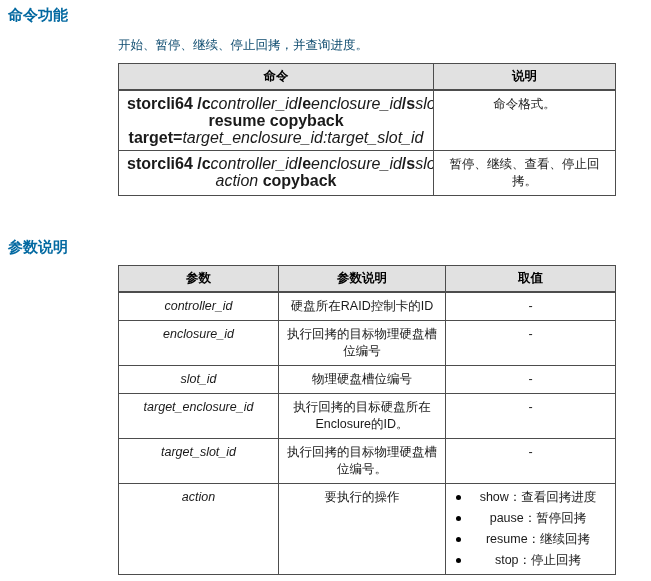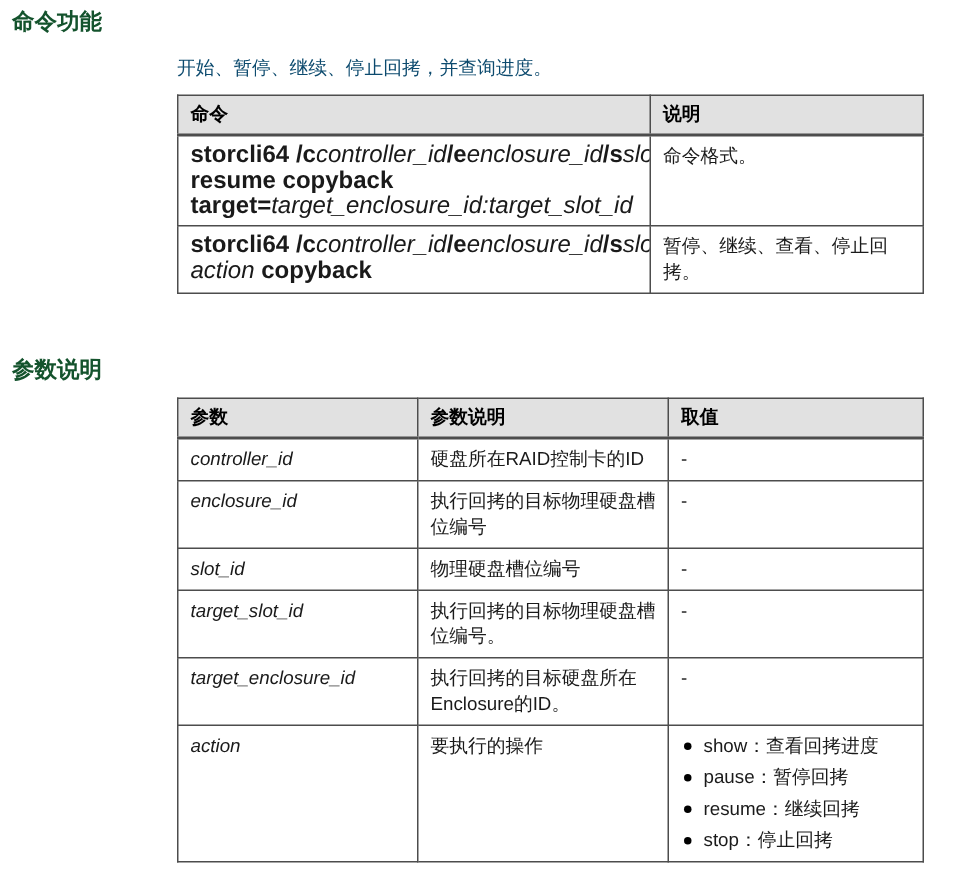--- a/index.html
+++ b/index.html
@@ -1,28 +1,28 @@
 <!DOCTYPE html>
 <html><head>
 <meta charset="utf-8">
 <style>
   html,body{margin:0;padding:0;background:#ffffff;}
   body{font-family:"Liberation Sans","DejaVu Sans",sans-serif;color:#1a1a1a;}
   .page{width:651px;height:581px;overflow:hidden;background:#fff;position:relative;}
 
-  h2.heading{font-size:15px;line-height:18px;font-weight:700;color:#14532d;margin:0;}
+  h2.heading{font-size:15px;line-height:18px;font-weight:700;color:#0369a1;margin:0;}
   #h-func{margin:6px 0 0 8px;}
   #h-format{margin:14px 0 0 8px;}
   #h-params{margin:42px 0 0 8px;}
 
   p.body-text{font-size:12.5px;line-height:17px;margin:13px 0 0 118px;color:#0c4a6e;}
 
   .tbl-wrap{margin:9px 0 0 118px;}
   table.doc-table{border-collapse:collapse;width:497px;table-layout:fixed;}
-  .doc-table th,.doc-table td{border:1px solid #4d4d4d;vertical-align:top;text-align:left;}
+  .doc-table th,.doc-table td{border:1px solid #4d4d4d;vertical-align:top;text-align:center;}
   .doc-table th{background:#e1e1e1;font-weight:700;font-size:12.5px;line-height:17px;
       padding:4px 8px;color:#000;border-bottom:2px solid #4d4d4d;}
   .doc-table td{font-size:12.5px;line-height:17px;padding:5px 8px;color:#1a1a1a;}
 
   .cmd-table col.c1{width:315px;} .cmd-table col.c2{width:182px;}
   .param-table col.p1{width:160px;} .param-table col.p2{width:167px;} .param-table col.p3{width:170px;}
 
   td.cmd-cell{font-size:16px;padding:4px 8px;overflow:hidden;}
   .cmd-line{white-space:nowrap;}
   .b{font-weight:700;} .i{font-style:italic;}
@@ -102,27 +102,27 @@
             <td class="param-name">enclosure_id</td>
             <td>执行回拷的目标物理硬盘槽位编号</td>
             <td>-</td>
           </tr>
           <tr>
             <td class="param-name">slot_id</td>
             <td>物理硬盘槽位编号</td>
             <td>-</td>
           </tr>
           <tr>
-            <td class="param-name">target_slot_id</td>
-            <td>执行回拷的目标物理硬盘槽位编号。</td>
+            <td class="param-name">target_enclosure_id</td>
+            <td>执行回拷的目标硬盘所在Enclosure的ID。</td>
             <td>-</td>
           </tr>
           <tr>
-            <td class="param-name">target_enclosure_id</td>
-            <td>执行回拷的目标硬盘所在Enclosure的ID。</td>
+            <td class="param-name">target_slot_id</td>
+            <td>执行回拷的目标物理硬盘槽位编号。</td>
             <td>-</td>
           </tr>
           <tr>
             <td class="param-name">action</td>
             <td>要执行的操作</td>
             <td>
               <ul class="vlist">
                 <li>show：查看回拷进度</li>
                 <li>pause：暂停回拷</li>
                 <li>resume：继续回拷</li>

